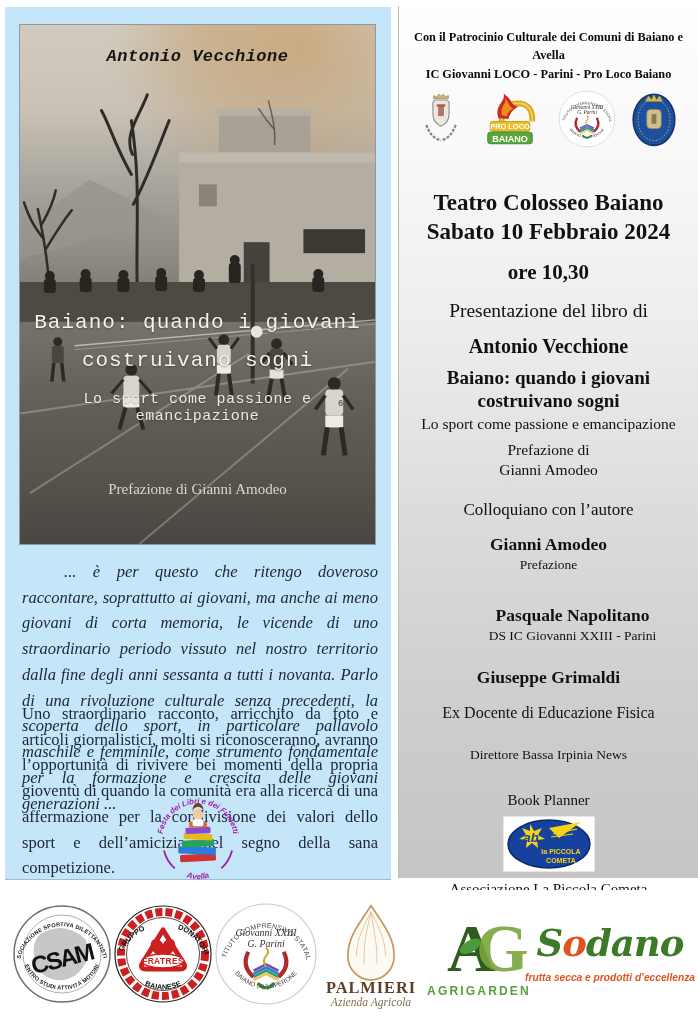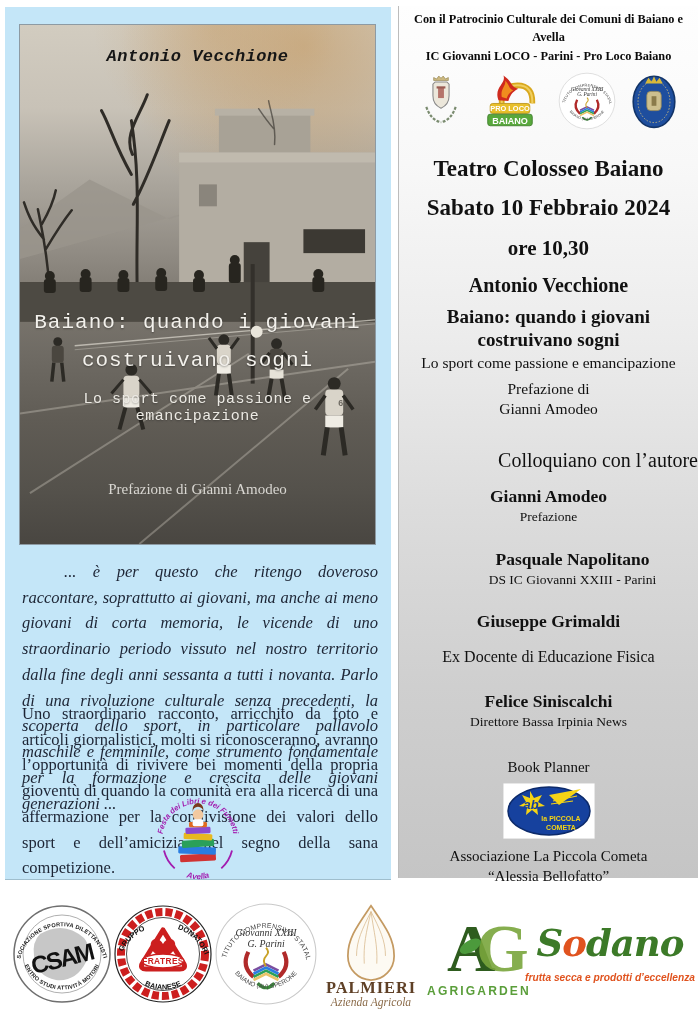--- a/index.html
+++ b/index.html
@@ -33,35 +33,35 @@
   .excerpt-1{position:absolute;top:552px;left:0;right:0;font-style:italic;text-indent:42px;}
   .excerpt-2{position:absolute;top:694px;left:0;right:0;}
   .festa-logo{position:absolute;left:50%;top:788px;transform:translateX(-50%);
     width:92px;height:86px;}
 
   
   .right-panel{position:absolute;left:398px;top:6px;width:300px;height:872px;
     border-left:1px solid #bcbcbc;box-sizing:border-box;text-align:center;
     background:linear-gradient(180deg,#fefefe 0%,#f8f8f8 18%,#ececec 38%,
       #dcdcdc 58%,#cfcfcf 78%,#c5c5c5 100%);}
-  .rp-patronage{margin-top:4px;font-weight:bold;font-size:12.3px;line-height:1.5;color:#0a0a0a;}
+  .rp-patronage{margin-top:22px;font-weight:bold;font-size:12.3px;line-height:1.5;color:#0a0a0a;}
   .rp-logos{margin-top:5px;height:62px;display:flex;justify-content:space-evenly;align-items:center;padding:0 6px;}
-  .rp-venue{margin-top:24px;font-weight:bold;font-size:23px;}
-  .rp-date{margin-top:13px;font-weight:bold;font-size:23px;}
+  .rp-venue{margin-top:40px;font-weight:bold;font-size:23px;}
+  .rp-date{margin-top:3px;font-weight:bold;font-size:23px;}
   .rp-time{margin-top:15px;font-weight:bold;font-size:21px;}
   .rp-present{margin-top:15px;font-size:19.5px;}
   .rp-author{margin-top:13px;font-weight:bold;font-size:20px;}
   .rp-title{margin-top:9px;font-weight:bold;font-size:19px;line-height:1.2;}
   .rp-subtitle{margin-top:2px;font-size:15.5px;}
   .rp-preface{margin-top:7px;font-size:15.5px;line-height:1.3;}
-  .rp-talk{margin-top:30px;font-size:20px;text-align:right;}
+  .rp-talk{margin-top:20px;font-size:17px;}
   .speaker{margin-top:14px;}
   .speaker .name{font-weight:bold;font-size:17.5px;}
   .speaker .role{font-size:13.5px;margin-top:2px;}
-  .speaker.sp2{margin-top:24px;padding-left:48px;}
+  .speaker.sp2{margin-top:32px;padding-left:48px;}
   .speaker.sp3{margin-top:23px;}
   .speaker.sp3 .role{font-size:16px;margin-top:16px;}
   .speaker.sp4{margin-top:25px;}
   .rp-planner{margin-top:29px;font-size:15px;}
   .rp-cometa{margin-top:7px;display:flex;justify-content:center;}
   .rp-assoc{margin-top:8px;font-size:15px;line-height:1.3;}
 
   
   .sponsors{position:absolute;left:0;top:890px;width:698px;height:128px;
     display:flex;align-items:center;justify-content:space-between;padding:0 12px;box-sizing:border-box;background:#fff;}
@@ -269,20 +269,21 @@
         <ellipse cx="30" cy="37" rx="20" ry="26" fill="none" stroke="#d8c27a" stroke-width="1" stroke-dasharray="2 2"></ellipse>
         <polygon points="19,14 23,7 27,12 30,5 33,12 37,7 41,14" fill="#d8b93a"></polygon>
         <rect x="21" y="24" width="18" height="24" rx="5" fill="#cdbf8e" stroke="#9a8c5a"></rect>
         <rect x="27" y="30" width="6" height="12" fill="#8a7a4a"></rect>
       </svg>
     </div>
 
     <div class="rp-venue">Teatro Colosseo Baiano</div>
     <div class="rp-date">Sabato 10 Febbraio 2024</div>
     <div class="rp-time">ore 10,30</div>
+    <div class="rp-present">Presentazione del libro di</div>
     <div class="rp-author">Antonio Vecchione</div>
     <div class="rp-title">
       <div>Baiano: quando i giovani</div>
       <div>costruivano sogni</div>
     </div>
     <div class="rp-subtitle">Lo sport come passione e emancipazione</div>
     <div class="rp-preface">
       <div>Prefazione di</div>
       <div>Gianni Amodeo</div>
     </div>
@@ -295,21 +296,20 @@
     </div>
     <div class="speaker sp2">
       <div class="name">Pasquale Napolitano</div>
       <div class="role">DS IC Giovanni XXIII - Parini</div>
     </div>
     <div class="speaker sp3">
       <div class="name">Giuseppe Grimaldi</div>
       <div class="role">Ex Docente di Educazione Fisica</div>
     </div>
     <div class="speaker sp4">
-      <div class="name">Felice Siniscalchi</div>
       <div class="role">Direttore Bassa Irpinia News</div>
     </div>
 
     <div class="rp-planner">Book Planner</div>
 
     <div class="rp-cometa">
       <svg width="92" height="56" viewBox="0 0 92 56">
         <rect x="0" y="0" width="92" height="56" fill="#ffffff" stroke="#cfcfcf"></rect>
         <ellipse cx="46" cy="28" rx="41" ry="24" fill="#16419e" stroke="#0c2a6a" stroke-width="1.5"></ellipse>
         <polygon points="46,12 78,6 56,22" fill="#f5d415"></polygon>

